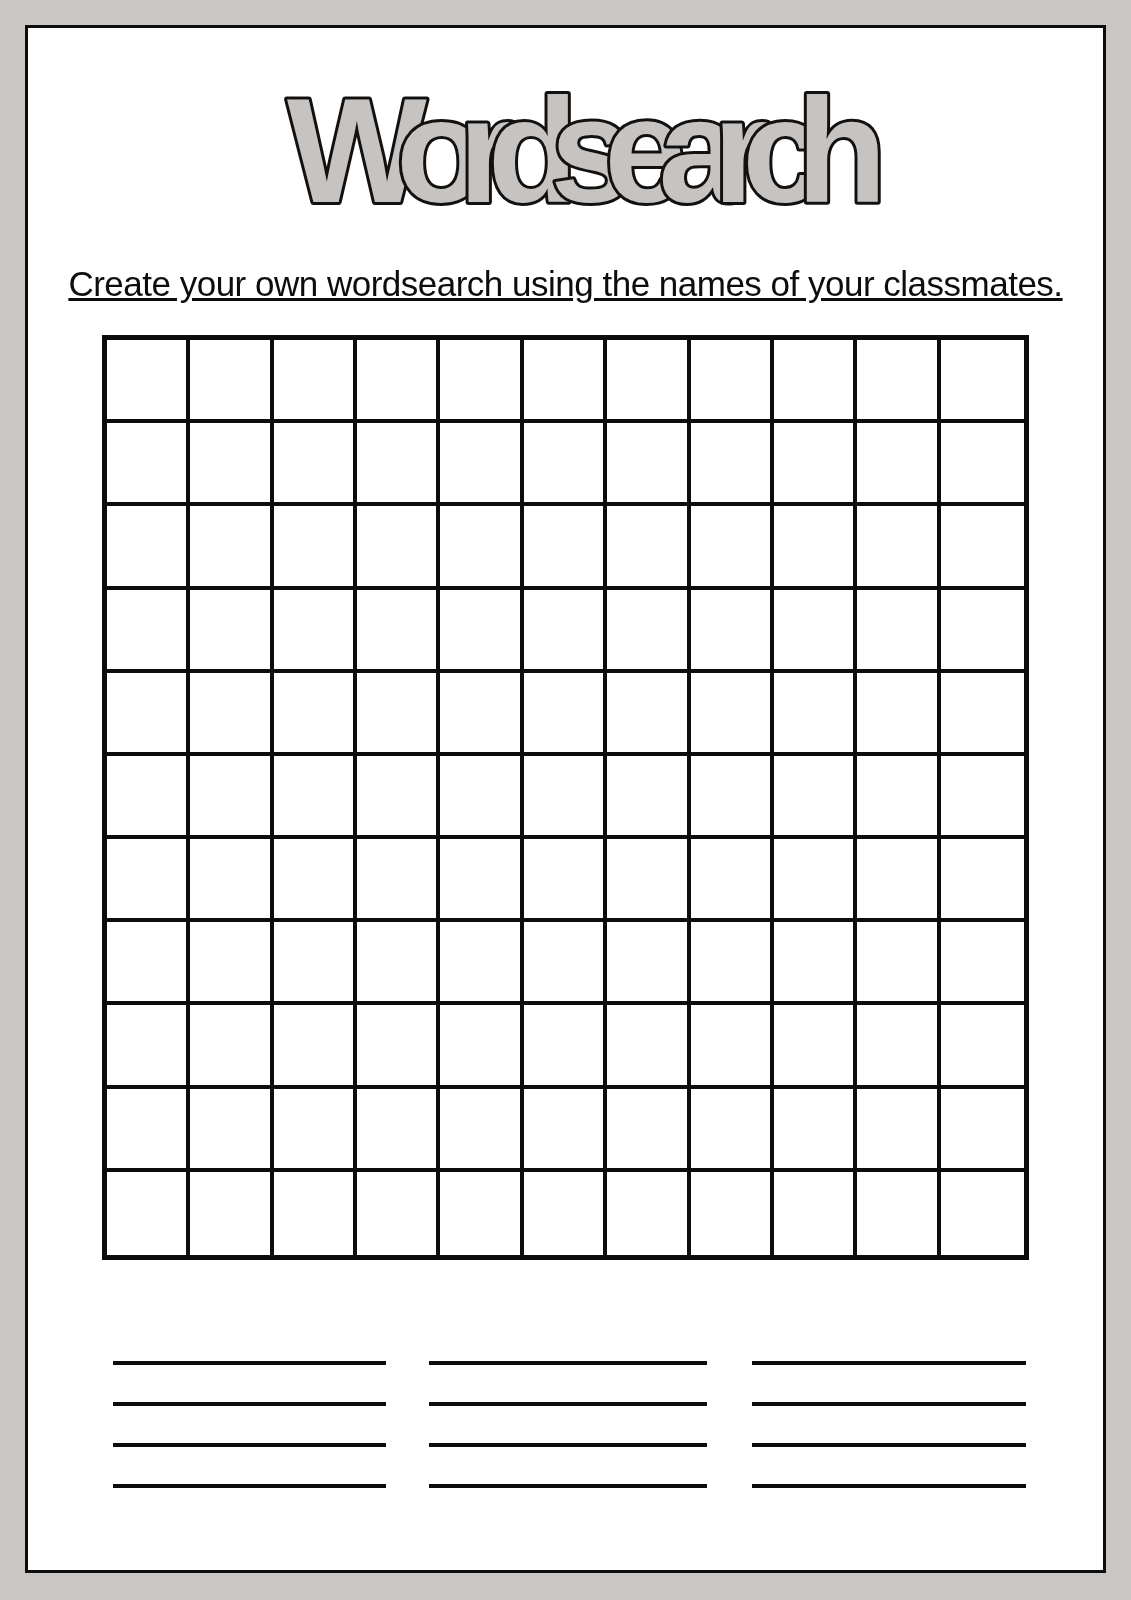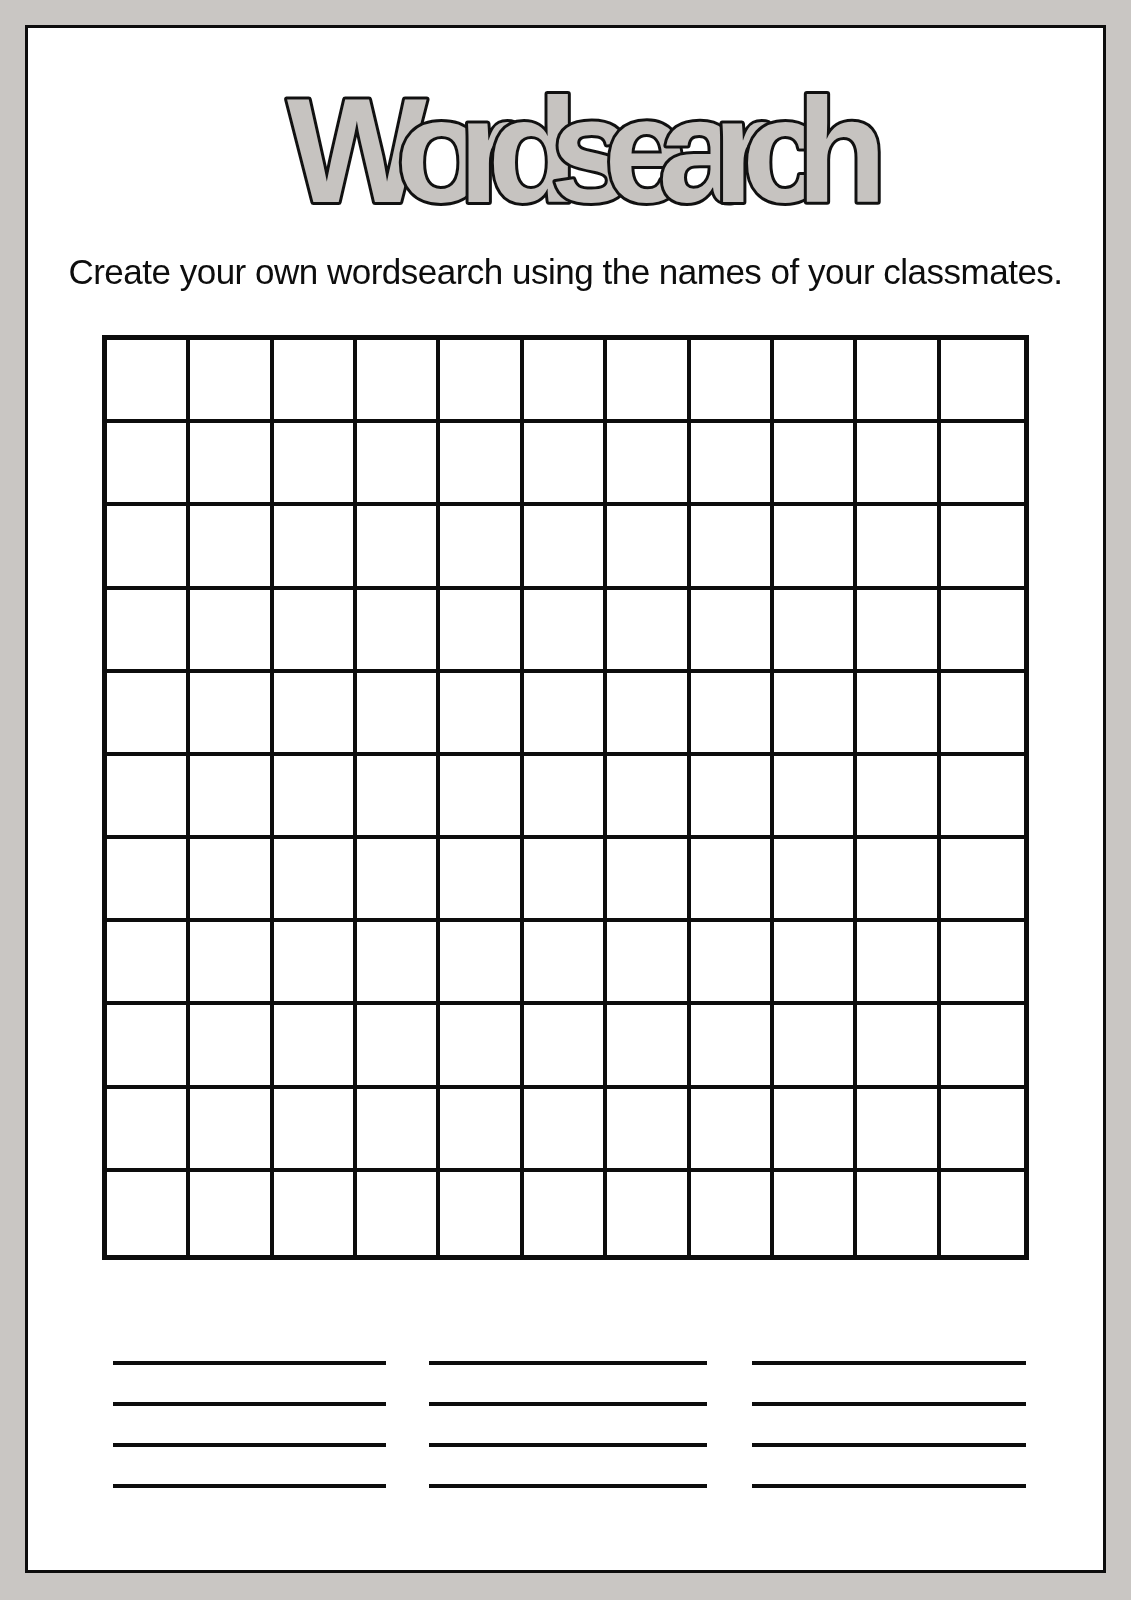--- a/index.html
+++ b/index.html
@@ -39,27 +39,28 @@
   .title-text {
     font-family: "Liberation Sans", sans-serif;
     font-weight: bold;
     font-size: 148px;
     paint-order: stroke fill;
     stroke-linejoin: round;
   }
   .subtitle {
     position: absolute;
     left: 0;
-    top: 224px;
+    top: 236px;
     width: 100%;
     text-align: center;
     font-size: 35px;
     letter-spacing: -0.5px;
     color: #0d0d0d;
     white-space: nowrap;
+    text-decoration: underline;
   }
   .grid {
     position: absolute;
     left: 74px;
     top: 307px;
     width: 927px;
     height: 925px;
     box-sizing: border-box;
     border: 5px solid #0d0d0d;
     display: grid;

